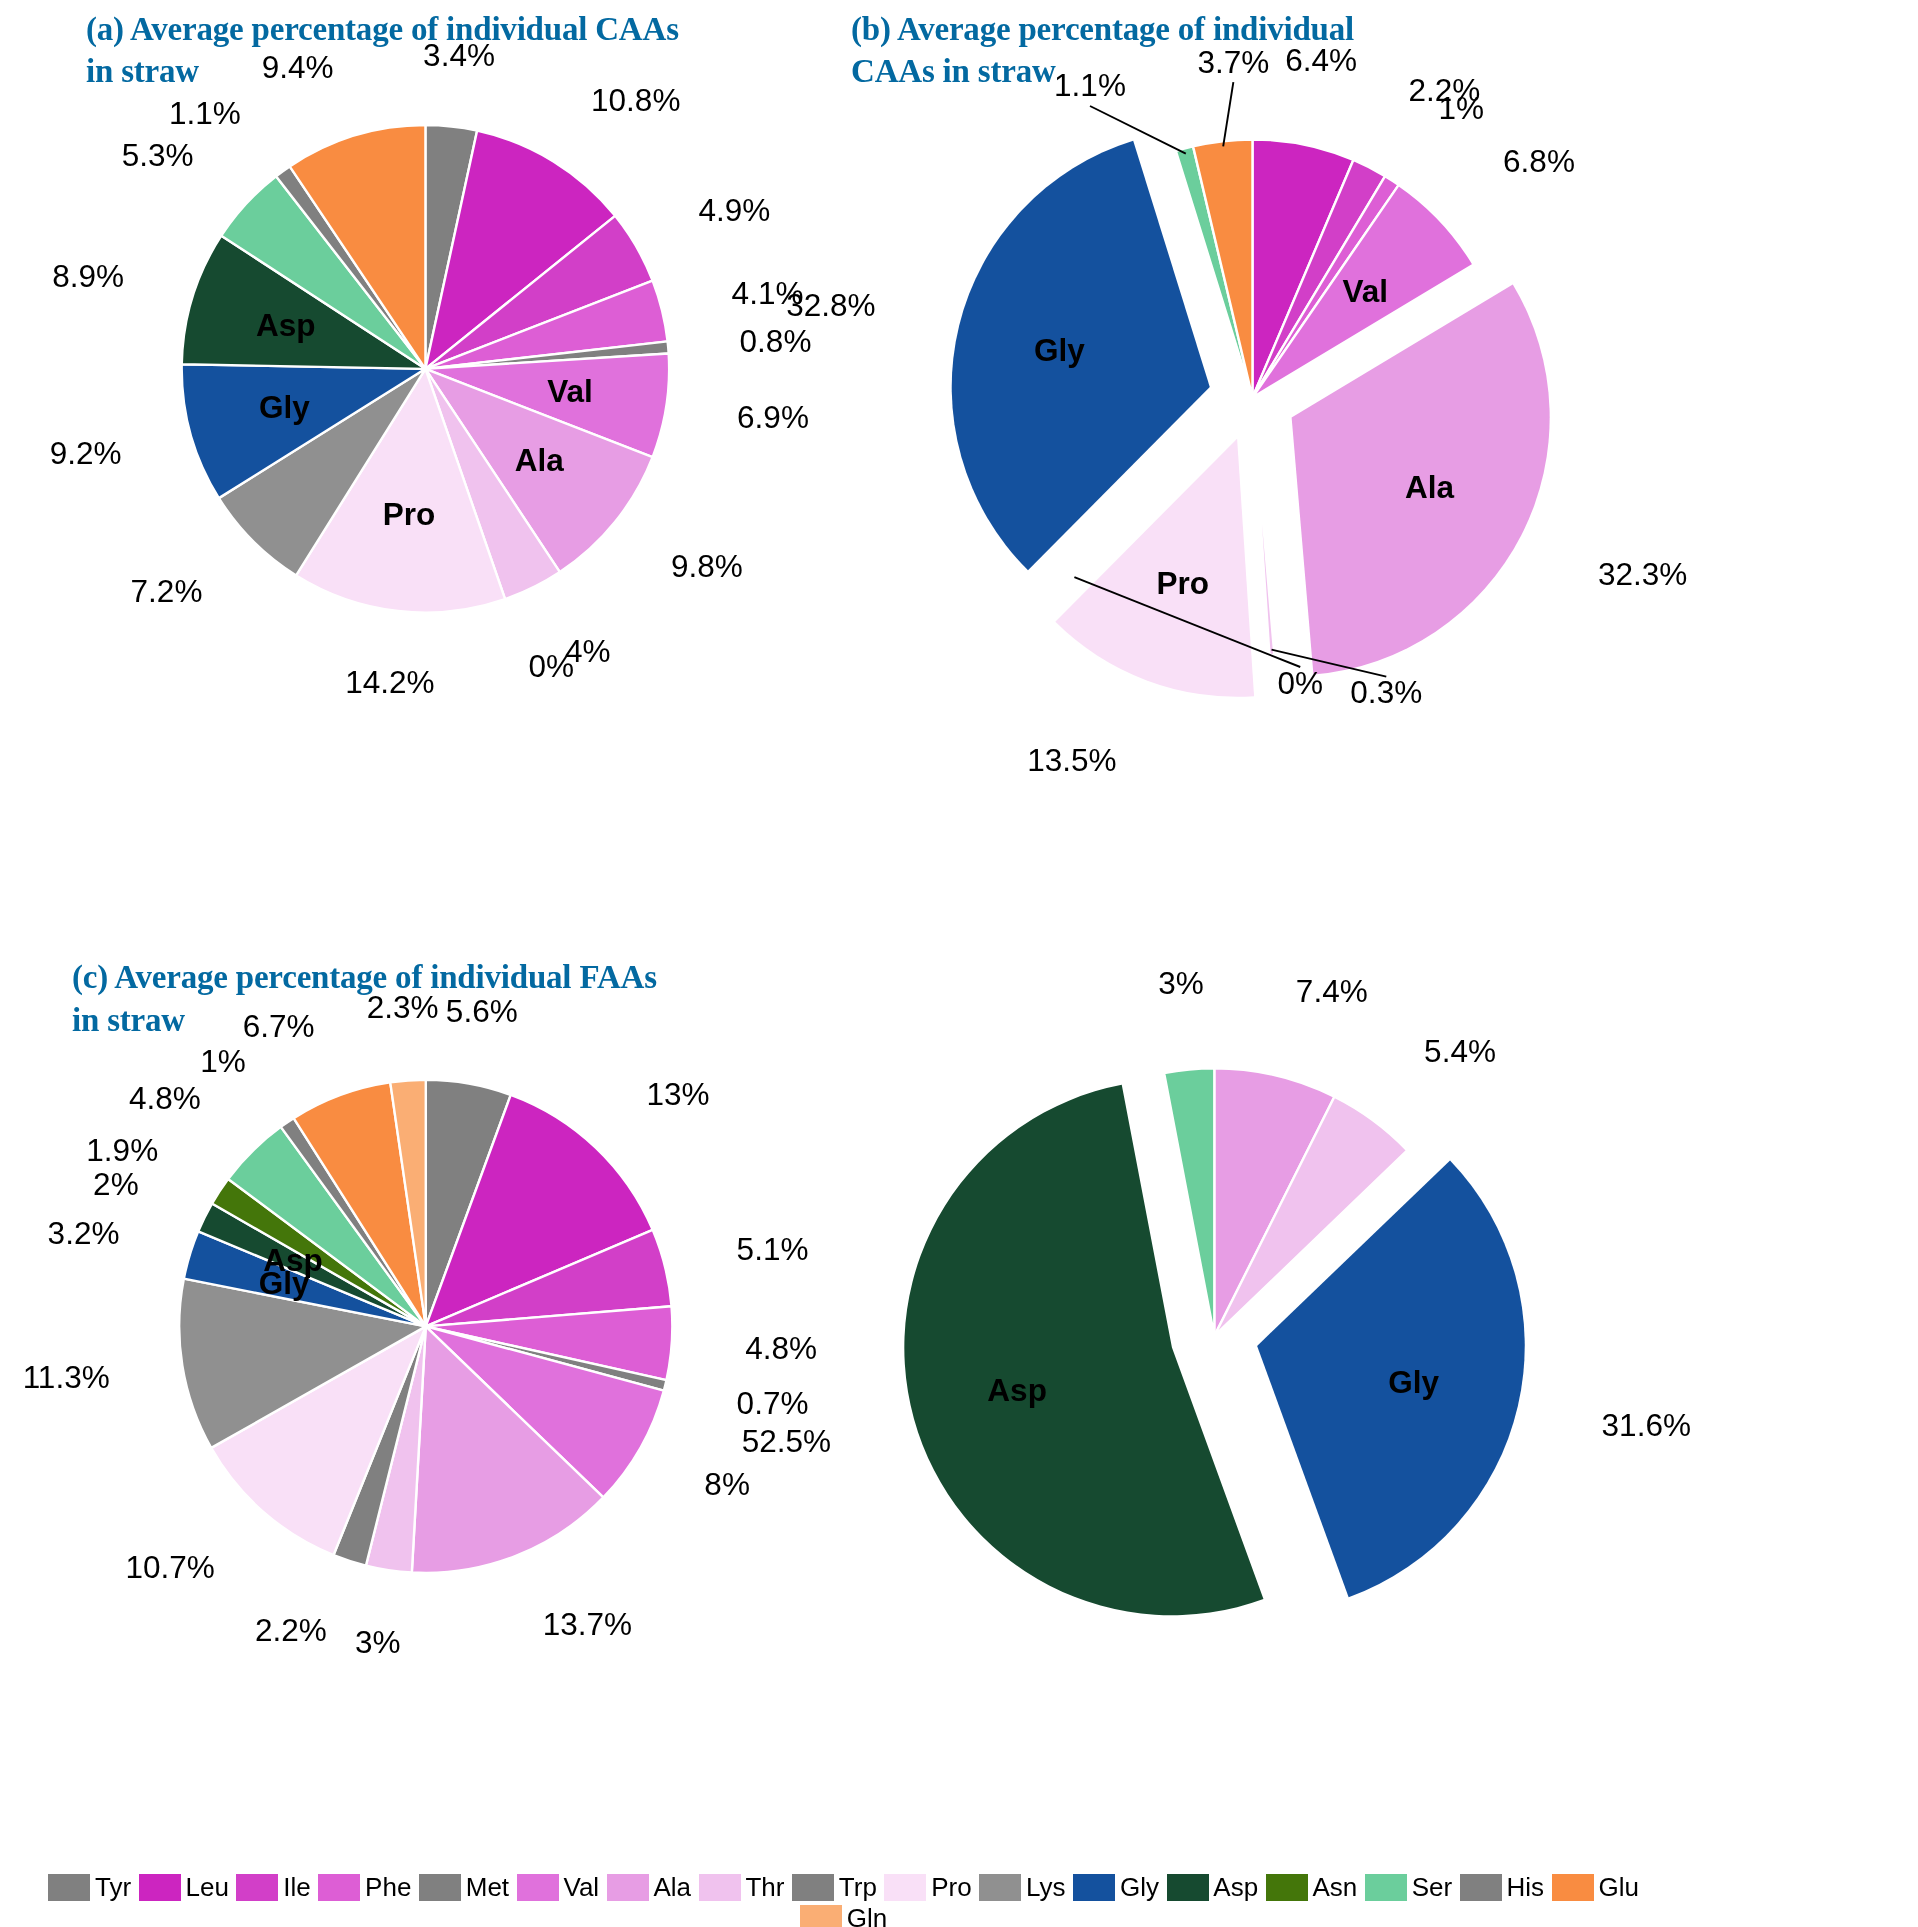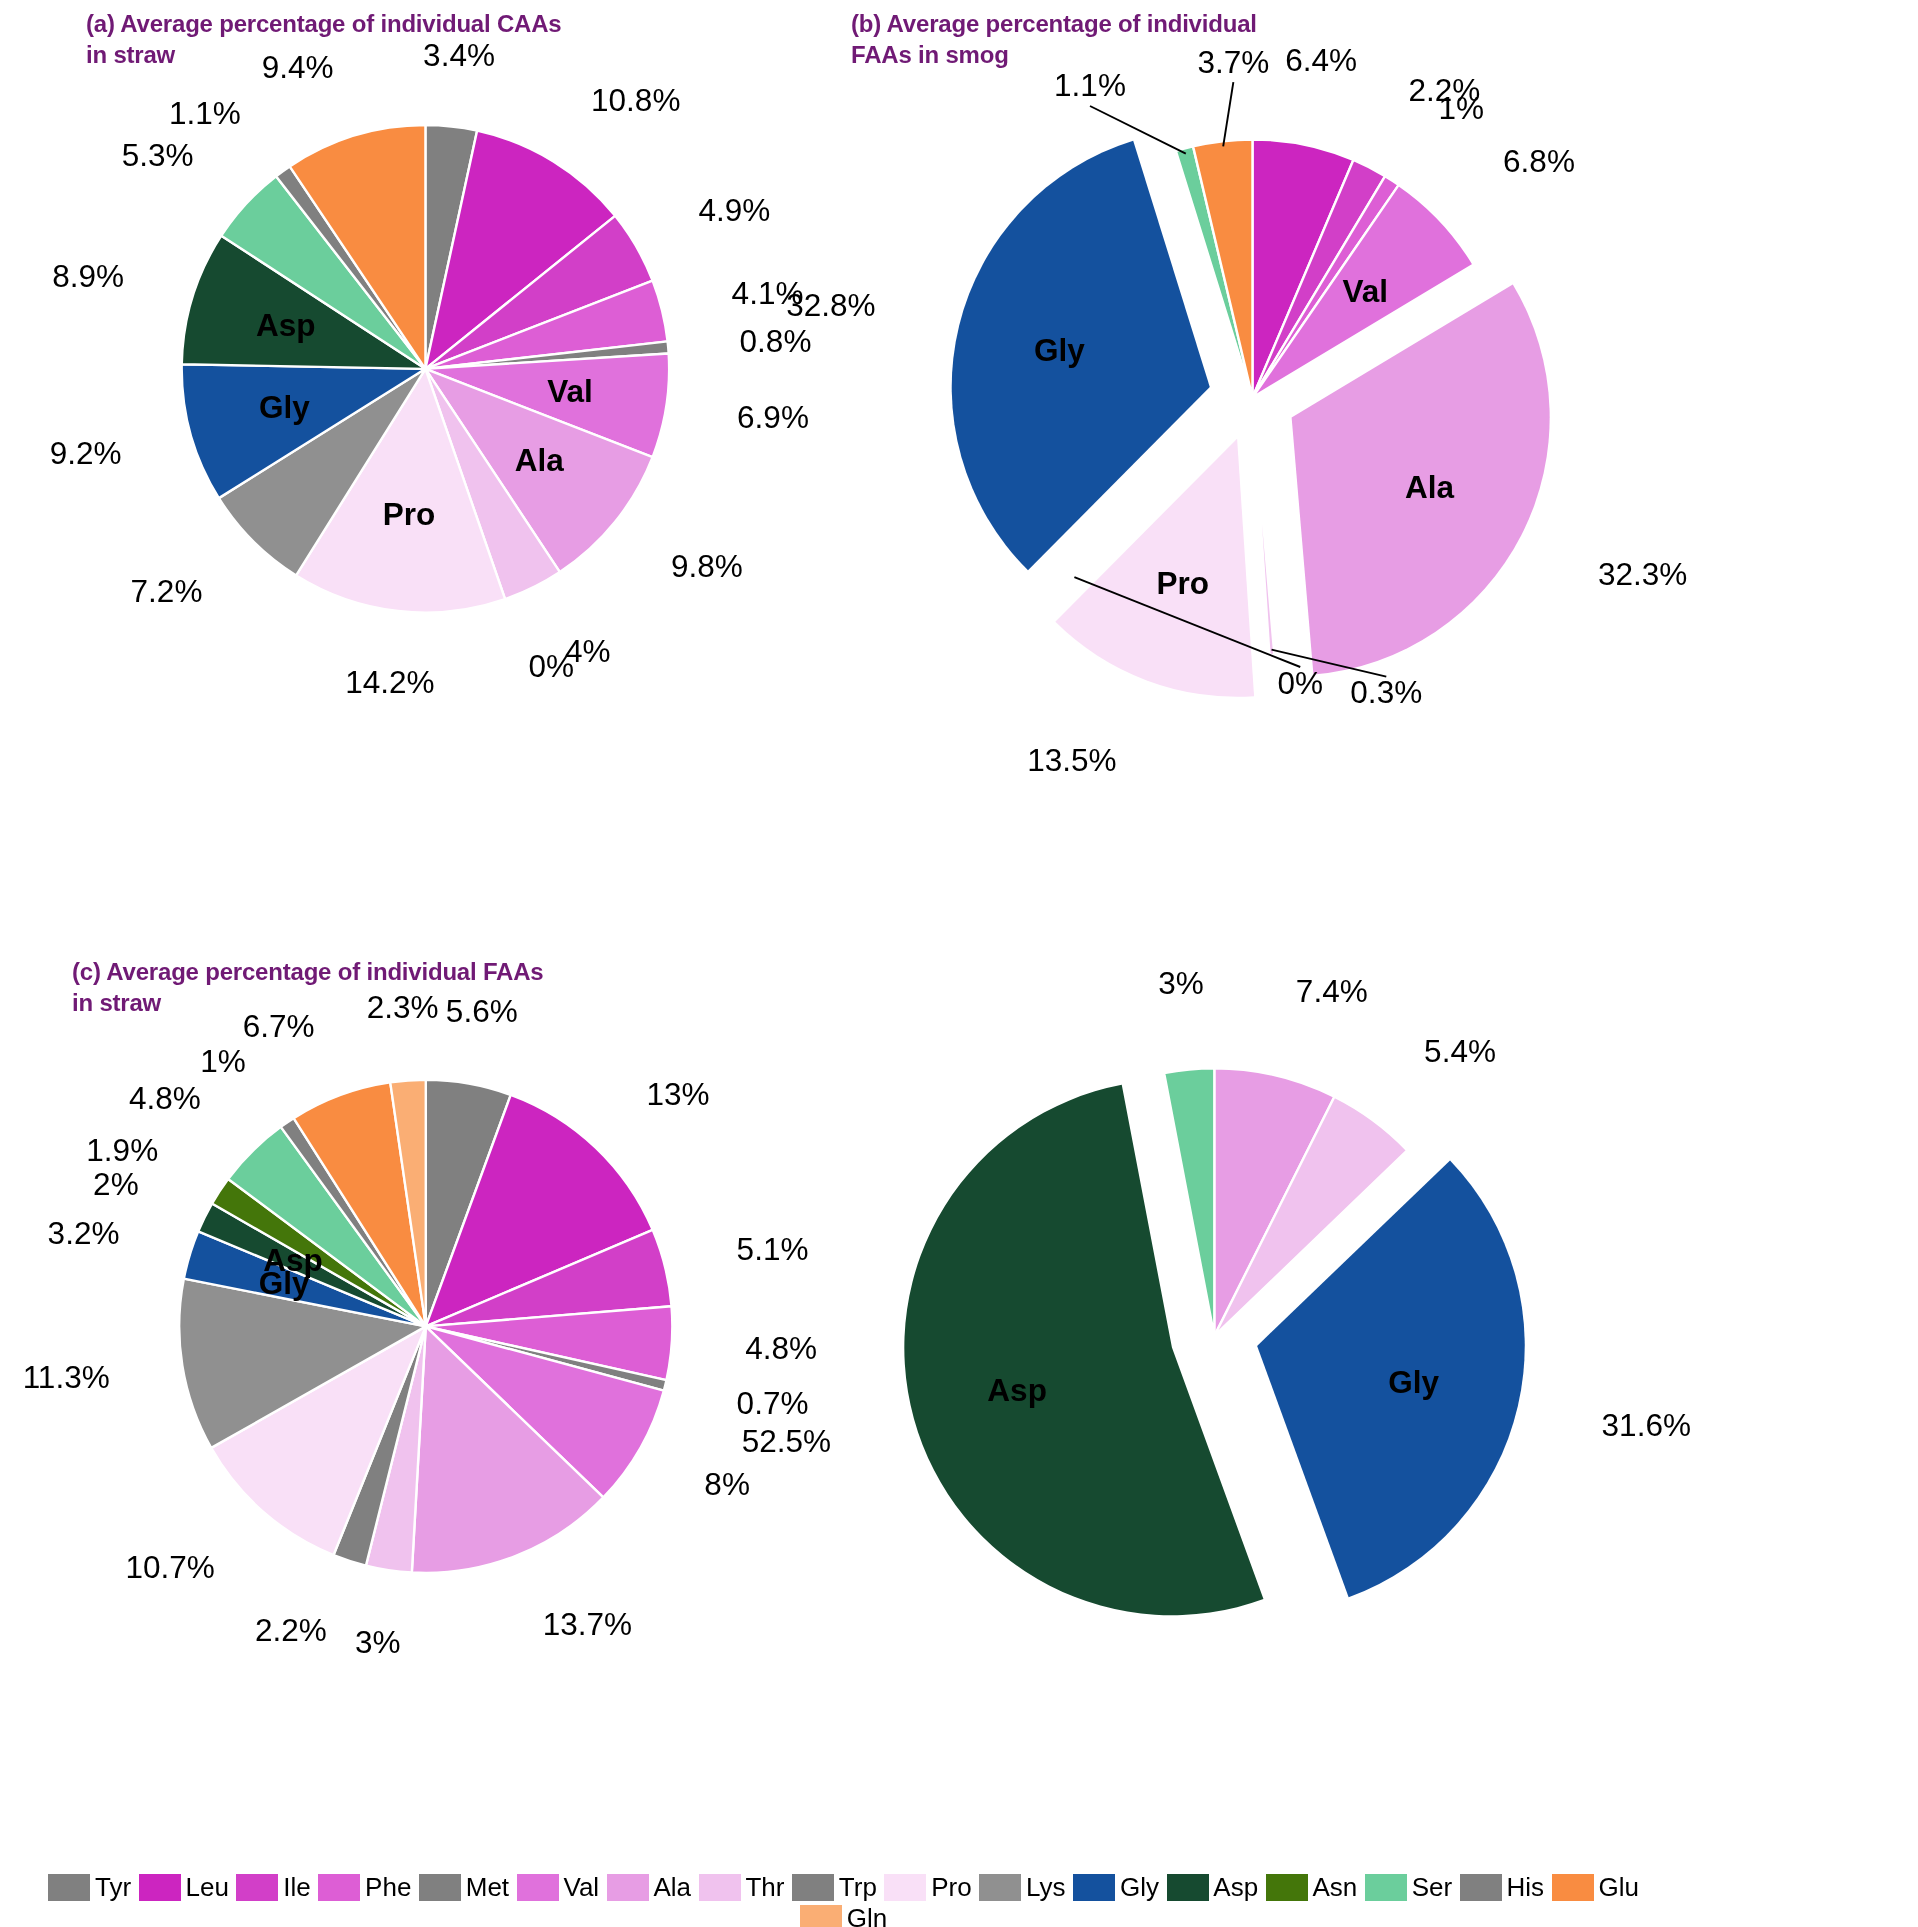--- a/index.html
+++ b/index.html
@@ -12,25 +12,25 @@
   #page {
     position: relative;
     width: 1918px;
     height: 1927px;
     overflow: hidden;
   }
   .panel {
     position: absolute;
   }
   .panel-title {
-    font-family: Liberation Sans, sans-serif;
+    font-family: Liberation Serif, serif;
     font-weight: bold;
-    font-size: 24px;
+    font-size: 33px;
     line-height: 1.30;
-    color: #701a75;
+    color: #0369a1;
     white-space: pre-line;
     letter-spacing: -0.2px;
   }
   .chart-area {
     position: absolute;
     left: 0; top: 0;
   }
   .chart-area svg { display: block; overflow: visible; }
 
   .pct-label {
@@ -125,21 +125,21 @@
           <text x="39.588305116550885" y="233.96669267334028" text-anchor="end" class="pct-label">8.9%</text>
           <text x="112.32200594226461" y="107.37667563486642" text-anchor="end" class="pct-label">5.3%</text>
           <text x="161.87055117158158" y="63.416338325316815" text-anchor="end" class="pct-label">1.1%</text>
           <text x="258.9580649466699" y="15.285022985586068" text-anchor="end" class="pct-label">9.4%</text>
         </svg>
     </div>
   </div>
 
   <div class="panel" style="left:851px; top:7.6px; width:1061px; height:726px;">
     <div class="panel-title" style="width:612px;">(b) Average percentage of individual
-FAAs  in smog</div>
+CAAs  in straw</div>
     <div class="chart-area" style="top:55px;">
       <svg id="svg-b" width="1061" height="669" viewBox="0 0 1110 700">
           <path d="M 420 350 L 420 80 A 270 270 0 0 1 525.5710685958298 101.49497092506442 Z" fill="#CC25C0" stroke="#ffffff" stroke-width="2.5" stroke-linejoin="round"></path>
           <path d="M 420 350 L 525.5710685958298 101.49497092506442 A 270 270 0 0 1 558.7736695397905 118.39285709965455 Z" fill="#D23FC8" stroke="#ffffff" stroke-width="2.5" stroke-linejoin="round"></path>
           <path d="M 420 350 L 558.7736695397905 118.39285709965455 A 270 270 0 0 1 573.0286017986089 127.55394579457516 Z" fill="#DD5ED5" stroke="#ffffff" stroke-width="2.5" stroke-linejoin="round"></path>
           <path d="M 420 350 L 573.0286017986089 127.55394579457516 A 270 270 0 0 1 651.3890904235645 210.8630572674694 Z" fill="#E071DC" stroke="#ffffff" stroke-width="2.5" stroke-linejoin="round"></path>
           <path d="M 460.96333565291235 370.9285721487836 L 692.3524260764768 231.791629416253 A 270 270 0 0 1 483.8152954764466 639.9597746741107 Z" fill="#E79DE4" stroke="#ffffff" stroke-width="0" stroke-linejoin="round"></path>
           <path d="M 420 350 L 442.85195982353423 619.0312025253271 A 270 270 0 0 1 437.78215508527626 619.413798756714 Z" fill="#F0C2EE" stroke="#ffffff" stroke-width="2.5" stroke-linejoin="round"></path>
           <path d="M 403.89083609136344 393.0870611456001 L 421.6729911766397 662.500859902314 A 270 270 0 0 1 213.72245992057745 584.7534084905799 Z" fill="#F9E0F7" stroke="#ffffff" stroke-width="0" stroke-linejoin="round"></path>
           <path d="M 375.31945652782383 339.06157986585924 L 185.15108035703784 530.727927210839 A 270 270 0 0 1 295.19591016180465 81.22400053008363 Z" fill="#14519E" stroke="#ffffff" stroke-width="0" stroke-linejoin="round"></path>

